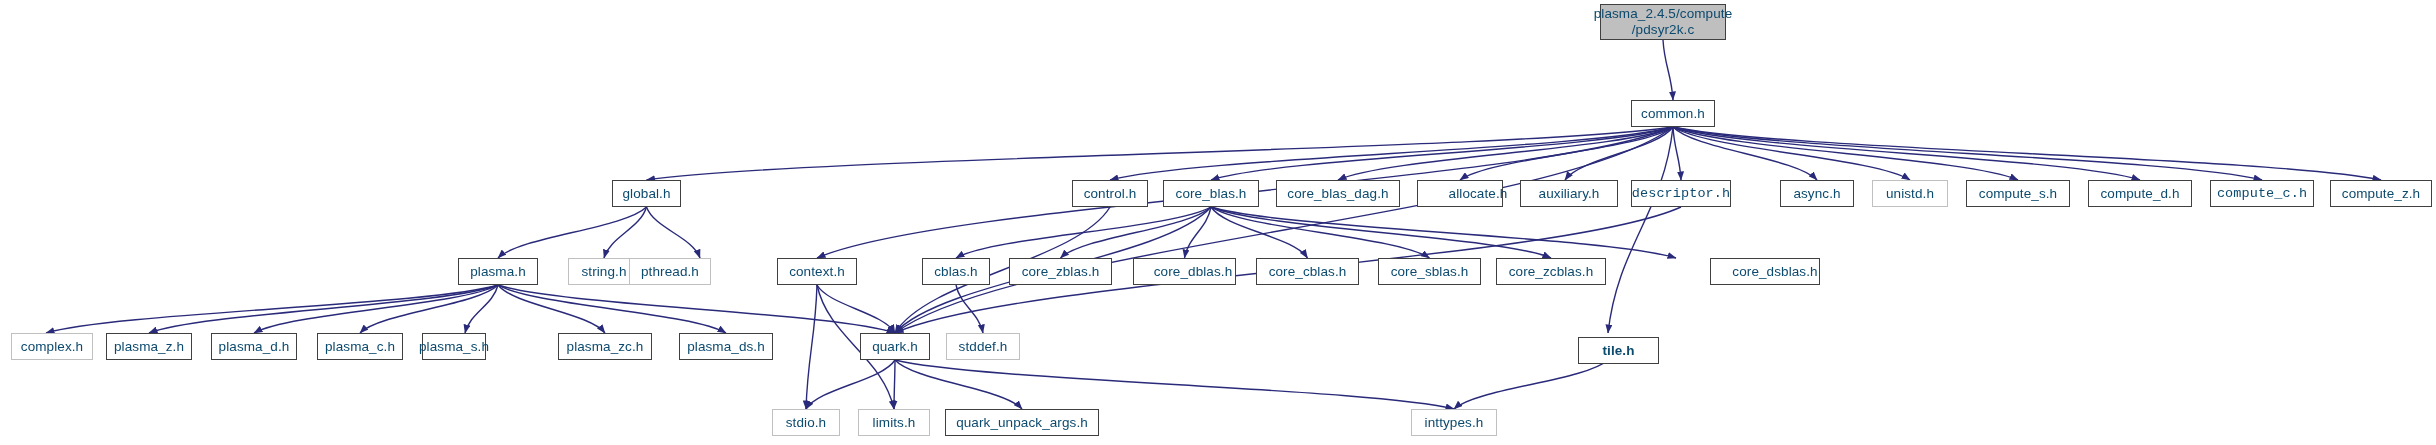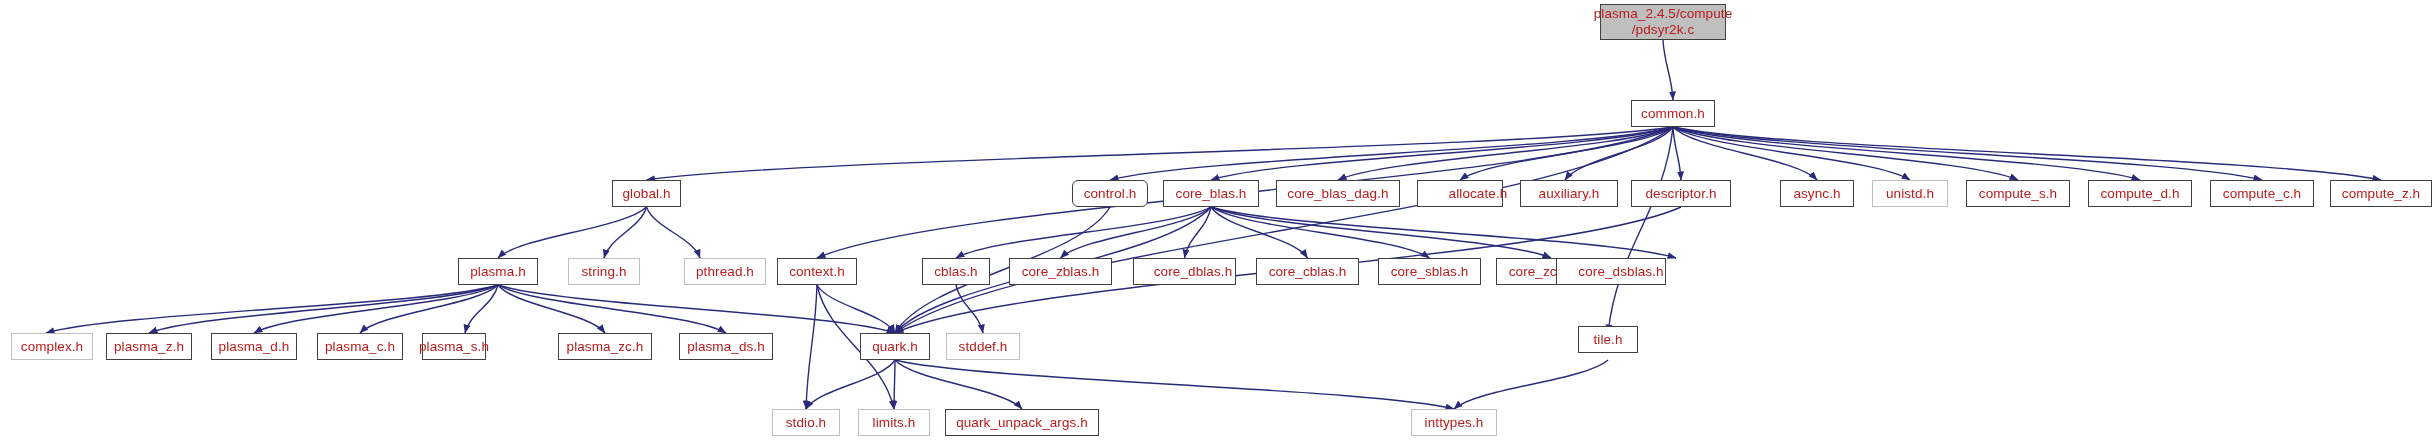--- a/index.html
+++ b/index.html
@@ -26,21 +26,21 @@
   .node {
     position: absolute;
     box-sizing: border-box;
     display: flex;
     align-items: center;
     justify-content: center;
     text-align: center;
     background: #ffffff;
     border: 1px solid #404040;
     font-size: 13.5px;
-    color: #b91c1c;
+    color: #0c4a6e;
     line-height: 1.18;
     white-space: pre-line;
     padding: 0 4px;
     letter-spacing: 0.1px;
   }
   .node.sys {
     border: 1px solid #c0c0c0;
   }
   .node.root {
     background: #bfbfbf;
@@ -105,51 +105,51 @@
         <path d="M895,360 C978.85,380.825 1370.15,388.175 1454,409" fill="none" stroke="#2a2a7a" stroke-width="1.4" marker-end="url(#arrow)"></path>
         <path d="M1608,360 C1584.9,380.825 1477.1,388.175 1454,409" fill="none" stroke="#2a2a7a" stroke-width="1.4" marker-end="url(#arrow)"></path>
         <path d="M1681,207 C1563.1,260.55 1012.9,279.45 895,333" fill="none" stroke="#2a2a7a" stroke-width="1.4" marker-end="url(#arrow)"></path>
       </g>
   </svg>
   <div id="nodes">
       <div class="node root" style="left: 1600px; top: 4px; width: 126px; height: 36px;">plasma_2.4.5/compute
 /pdsyr2k.c</div>
       <div class="node" style="left: 1631px; top: 100px; width: 84px; height: 27px;">common.h</div>
       <div class="node" style="left: 612px; top: 180px; width: 69px; height: 27px;">global.h</div>
-      <div class="node" style="left: 1072px; top: 180px; width: 76px; height: 27px; border-radius: 6px;">control.h</div>
+      <div class="node" style="left: 1072px; top: 180px; width: 76px; height: 27px;">control.h</div>
       <div class="node" style="left: 1163px; top: 180px; width: 96px; height: 27px;">core_blas.h</div>
       <div class="node" style="left: 1276px; top: 180px; width: 124px; height: 27px;">core_blas_dag.h</div>
       <div class="node" style="left: 1417px; top: 180px; width: 86px; height: 27px; padding-left: 40px;">allocate.h</div>
       <div class="node" style="left: 1520px; top: 180px; width: 98px; height: 27px;">auxiliary.h</div>
-      <div class="node" style="left: 1631px; top: 180px; width: 100px; height: 27px;">descriptor.h</div>
+      <div class="node" style="left: 1631px; top: 180px; width: 100px; height: 27px; font-family: Liberation Mono, monospace;">descriptor.h</div>
       <div class="node" style="left: 1780px; top: 180px; width: 74px; height: 27px;">async.h</div>
       <div class="node sys" style="left: 1872px; top: 180px; width: 76px; height: 27px;">unistd.h</div>
       <div class="node" style="left: 1966px; top: 180px; width: 104px; height: 27px;">compute_s.h</div>
       <div class="node" style="left: 2088px; top: 180px; width: 104px; height: 27px;">compute_d.h</div>
-      <div class="node" style="left: 2210px; top: 180px; width: 104px; height: 27px;">compute_c.h</div>
+      <div class="node" style="left: 2210px; top: 180px; width: 104px; height: 27px; font-family: Liberation Mono, monospace;">compute_c.h</div>
       <div class="node" style="left: 2330px; top: 180px; width: 102px; height: 27px;">compute_z.h</div>
       <div class="node" style="left: 458px; top: 258px; width: 80px; height: 27px;">plasma.h</div>
       <div class="node sys" style="left: 568px; top: 258px; width: 72px; height: 27px;">string.h</div>
-      <div class="node sys" style="left: 684px; top: 258px; width: 82px; height: 27px;">pthread.h</div>
+      <div class="node sys" style="left: 629px; top: 258px; width: 82px; height: 27px;">pthread.h</div>
       <div class="node" style="left: 777px; top: 258px; width: 80px; height: 27px;">context.h</div>
       <div class="node" style="left: 922px; top: 258px; width: 68px; height: 27px;">cblas.h</div>
       <div class="node" style="left: 1009px; top: 258px; width: 103px; height: 27px;">core_zblas.h</div>
       <div class="node" style="left: 1133px; top: 258px; width: 103px; height: 27px; padding-left: 21px;">core_dblas.h</div>
       <div class="node" style="left: 1256px; top: 258px; width: 103px; height: 27px;">core_cblas.h</div>
       <div class="node" style="left: 1378px; top: 258px; width: 103px; height: 27px;">core_sblas.h</div>
       <div class="node" style="left: 1496px; top: 258px; width: 110px; height: 27px;">core_zcblas.h</div>
-      <div class="node" style="left: 1556px; top: 258px; width: 110px; height: 27px; padding-left: 24px;">core_dsblas.h</div>
+      <div class="node" style="left: 1710px; top: 258px; width: 110px; height: 27px; padding-left: 24px;">core_dsblas.h</div>
       <div class="node sys" style="left: 11px; top: 333px; width: 82px; height: 27px;">complex.h</div>
       <div class="node" style="left: 106px; top: 333px; width: 86px; height: 27px;">plasma_z.h</div>
       <div class="node" style="left: 211px; top: 333px; width: 86px; height: 27px;">plasma_d.h</div>
       <div class="node" style="left: 317px; top: 333px; width: 86px; height: 27px;">plasma_c.h</div>
       <div class="node" style="left: 422px; top: 333px; width: 64px; height: 27px;">plasma_s.h</div>
       <div class="node" style="left: 558px; top: 333px; width: 94px; height: 27px;">plasma_zc.h</div>
       <div class="node" style="left: 679px; top: 333px; width: 94px; height: 27px;">plasma_ds.h</div>
       <div class="node" style="left: 860px; top: 333px; width: 70px; height: 27px;">quark.h</div>
       <div class="node sys" style="left: 946px; top: 333px; width: 74px; height: 27px;">stddef.h</div>
-      <div class="node" style="left: 1578px; top: 326px; width: 60px; height: 27px;">tile.h</div>
+      <div class="node" style="left: 1578px; top: 337px; width: 81px; height: 27px; font-weight: bold;">tile.h</div>
       <div class="node sys" style="left: 772px; top: 409px; width: 68px; height: 27px;">stdio.h</div>
       <div class="node sys" style="left: 858px; top: 409px; width: 72px; height: 27px;">limits.h</div>
       <div class="node" style="left: 945px; top: 409px; width: 154px; height: 27px;">quark_unpack_args.h</div>
       <div class="node sys" style="left: 1411px; top: 409px; width: 86px; height: 27px;">inttypes.h</div>
     </div>
 </div>
 
 </body></html>

